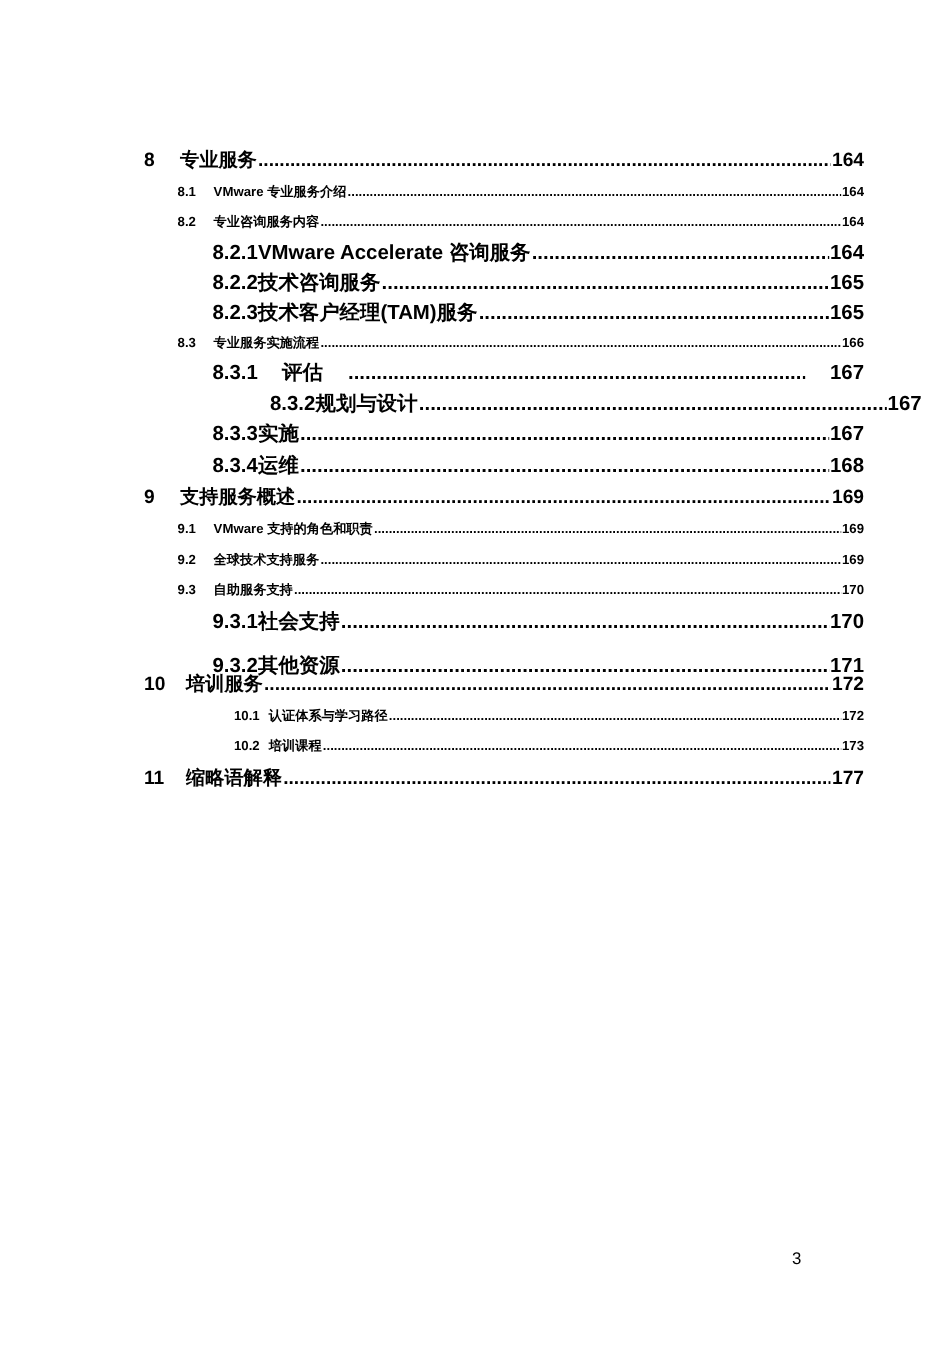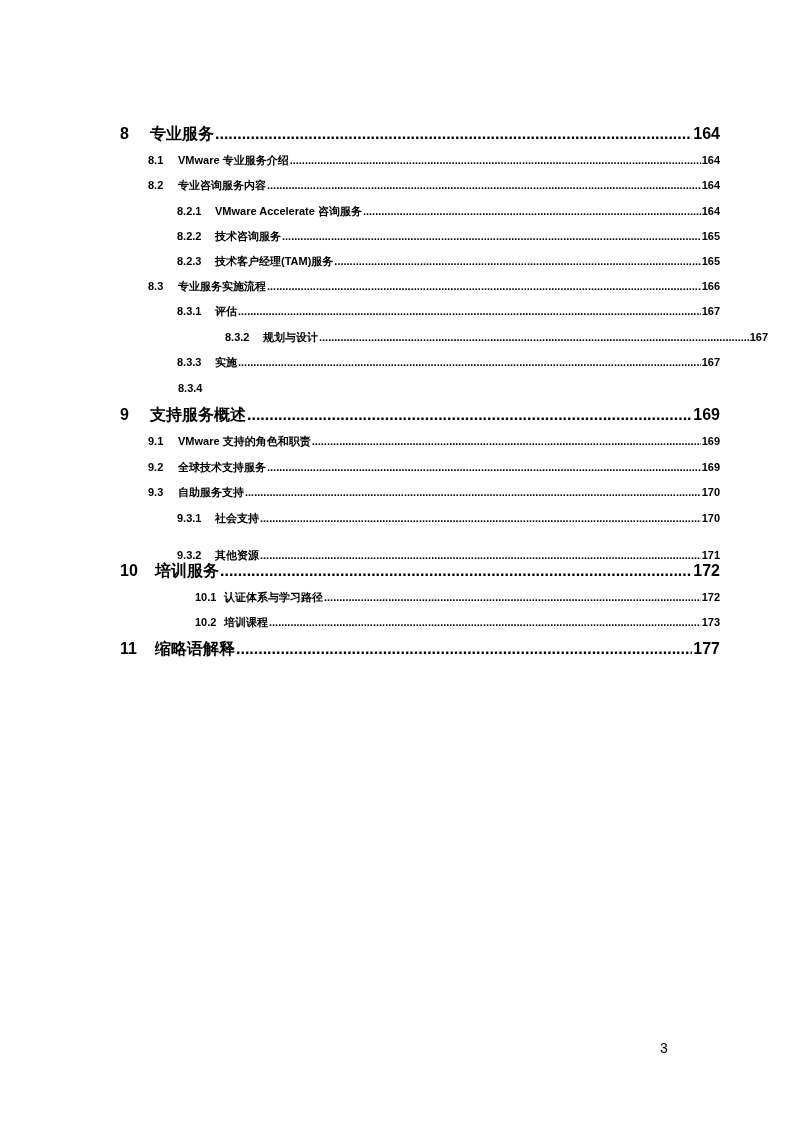--- a/index.html
+++ b/index.html
@@ -75,21 +75,21 @@
       height: 18px;
       line-height: 18px;
     }
     .lvl2 .num { width: 30px; }
     .lvl2.wide .num { width: 29px; margin-left: 47px; }
 
     
     .lvl3 {
       left: 177px;
       width: 543px;
-      font-size: 11px;
+      font-size: 17px;
       height: 18px;
       line-height: 18px;
     }
     .lvl3 .num { width: 38px; }
 
     .page-footer {
       position: absolute;
       left: 660px;
       top: 1040px;
       width: 30px;
@@ -146,42 +146,42 @@
       <span class="page-no">165</span>
     </div>
 
     <div class="toc-entry lvl2" style="top:277px;">
       <span class="num">8.3</span>
       <span class="title">专业服务实施流程</span>
       <span class="leader"></span>
       <span class="page-no">166</span>
     </div>
 
-    <div class="toc-entry lvl3" style="top:302px;">
+    <div class="toc-entry lvl3" style="top:302px;gap:20px;">
       <span class="num">8.3.1</span>
       <span class="title">评估</span>
       <span class="leader"></span>
       <span class="page-no">167</span>
     </div>
 
     <div class="toc-entry lvl3" style="top:328px;margin-left:48px;">
       <span class="num">8.3.2</span>
       <span class="title">规划与设计</span>
       <span class="leader"></span>
       <span class="page-no">167</span>
     </div>
 
     <div class="toc-entry lvl3" style="top:353px;">
       <span class="num">8.3.3</span>
       <span class="title">实施</span>
       <span class="leader"></span>
       <span class="page-no">167</span>
     </div>
 
-    <div class="toc-entry lvl3" style="top:379px;flex-direction:column;">
+    <div class="toc-entry lvl3" style="top:379px;">
       <span class="num">8.3.4</span>
       <span class="title">运维</span>
       <span class="leader"></span>
       <span class="page-no">168</span>
     </div>
 
     <div class="toc-entry lvl1" style="top:404px;">
       <span class="num">9</span>
       <span class="title">支持服务概述</span>
       <span class="leader"></span>

